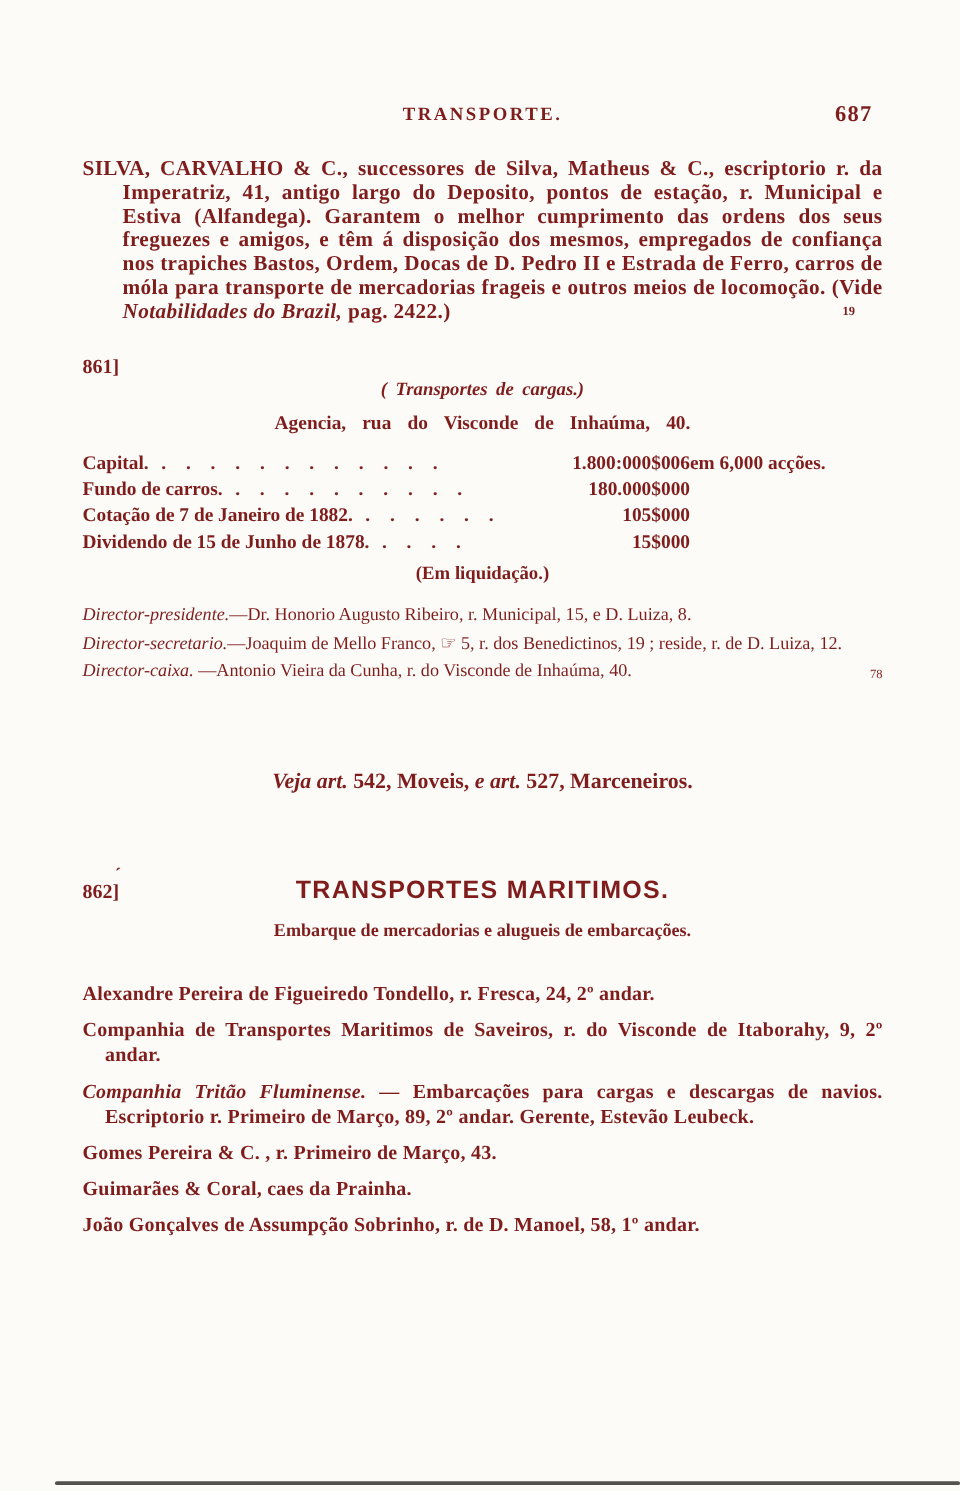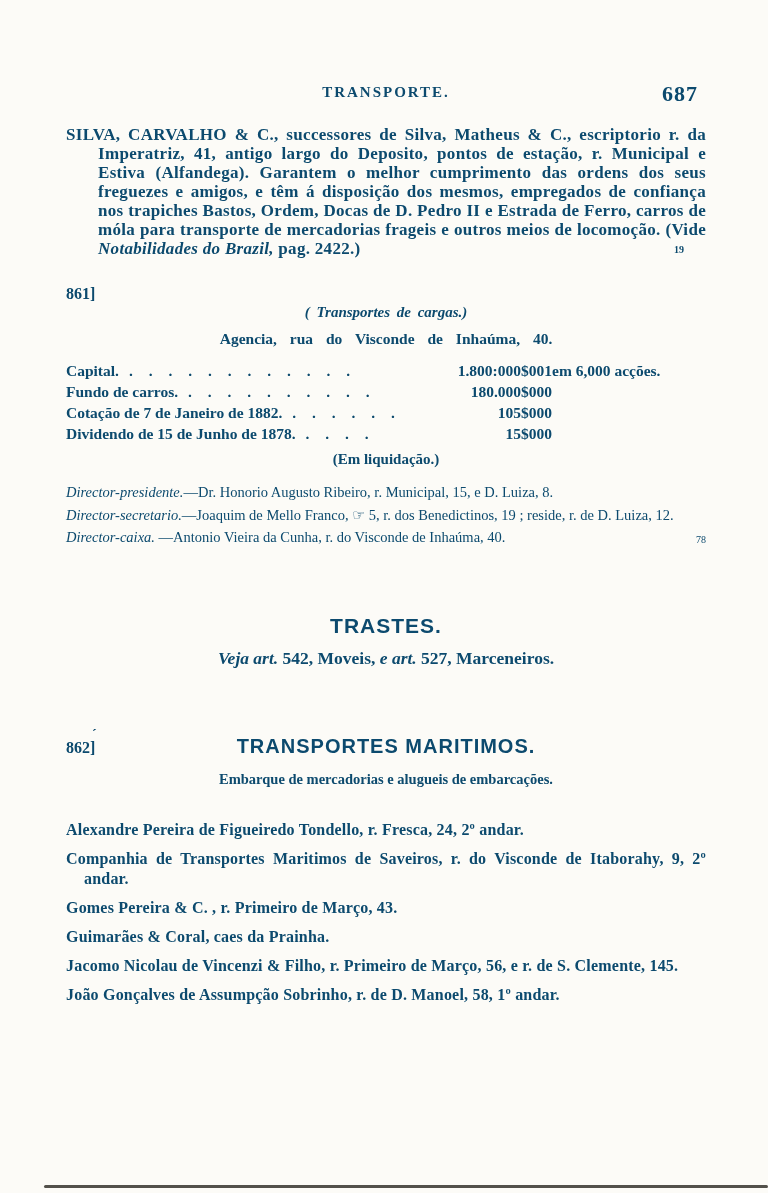--- a/index.html
+++ b/index.html
@@ -3,36 +3,36 @@
 <meta charset="utf-8">
 <style>
   html, body { margin: 0; padding: 0; }
   body { background: #d8d6d0; }
 
   .page {
     width: 768px;
     height: 1193px;
     margin: 0 auto;
     background: #fcfbf7;
-    color: #0c4a6e;
+    color: #7f1d1d;
     font-family: "Liberation Serif", "DejaVu Serif", serif;
     position: relative;
     overflow: hidden;
   }
   .content { padding: 84px 62px 0 66px; }
 
   
   .page-header { position: relative; height: 24px; margin-bottom: 10px; }
   .running-title {
     position: absolute; left: 50%; transform: translateX(-50%);
     font-weight: bold; font-size: 15px; letter-spacing: 2px;
   }
   .page-number {
     position: absolute; right: 8px; top: -3px;
-    font-weight: bold; font-size: 22px; letter-spacing: 1px;
+    font-weight: bold; font-size: 18px; letter-spacing: 1px;
   }
 
   
   .para {
     font-size: 17px; line-height: 19px; font-weight: bold;
     text-align: justify; letter-spacing: 0.3px;
   }
   .hang-lg { padding-left: 32px; text-indent: -32px; position: relative; }
   .sig-mark {
     position: absolute; right: 0; bottom: -1px;
@@ -121,21 +121,21 @@
       <div class="section-head">
         <span class="section-number">861]</span>
       </div>
       <div class="section-sub">( Transportes de cargas.)</div>
       <div class="agency-line">Agencia, rua do Visconde de Inhaúma, 40.</div>
 
       <div class="fin">
         <div class="fin-row">
           <span class="fin-label">Capital.</span>
           <span class="fin-dots">. . . . . . . . . . . .</span>
-          <span class="fin-value">1.800:000$001</span>
+          <span class="fin-value">1.800:000$006</span>
           <span class="fin-suffix"> em 6,000 acções.</span>
         </div>
         <div class="fin-row">
           <span class="fin-label">Fundo de carros.</span>
           <span class="fin-dots">. . . . . . . . . .</span>
           <span class="fin-value">180.000$000</span>
           <span class="fin-suffix"></span>
         </div>
         <div class="fin-row">
           <span class="fin-label">Cotação de 7 de Janeiro de 1882.</span>
@@ -154,37 +154,36 @@
       <div class="status-line">(Em liquidação.)</div>
 
       <div class="directors">
         <p class="director"><em>Director-presidente.</em><span>—Dr. Honorio Augusto Ribeiro, r. Municipal, 15, e D. Luiza, 8.</span></p>
         <p class="director"><em>Director-secretario.</em><span>—Joaquim de Mello Franco, ☞ 5, r. dos Benedictinos, 19 ; reside, r. de D. Luiza, 12.</span></p>
         <p class="director"><em>Director-caixa.</em><span> —Antonio Vieira da Cunha, r. do Visconde de Inhaúma, 40.</span><span class="sig-note">78</span></p>
       </div>
     </section>
 
     <section class="trastes-block">
-      <h2 class="sans-head h-trastes">TRASTES.</h2>
       <p class="ref-line"><em>Veja art.</em><span> 542, Moveis, </span><em>e art.</em><span> 527, Marceneiros.</span></p>
     </section>
 
     <section class="sect-862">
       <div class="section-head">
         <span class="section-number"><span class="ink">´</span><span>862]</span></span>
         <h2 class="sans-head h-maritimos">TRANSPORTES MARITIMOS.</h2>
       </div>
       <p class="sub-bold">Embarque de mercadorias e alugueis de embarcações.</p>
 
       <div class="entries">
         <p class="entry"><em></em><span>Alexandre Pereira de Figueiredo Tondello, r. Fresca, 24, 2º andar.</span></p>
         <p class="entry"><em></em><span>Companhia de Transportes Maritimos de Saveiros, r. do Visconde de Itaborahy, 9, 2º andar.</span></p>
+        <p class="entry"><em>Companhia Tritão Fluminense.</em><span> — Embarcações para cargas e descargas de navios. Escriptorio r. Primeiro de Março, 89, 2º andar. Gerente, Estevão Leubeck.</span></p>
         <p class="entry"><em></em><span>Gomes Pereira &amp; C. , r. Primeiro de Março, 43.</span></p>
         <p class="entry"><em></em><span>Guimarães &amp; Coral, caes da Prainha.</span></p>
-        <p class="entry"><em></em><span>Jacomo Nicolau de Vincenzi &amp; Filho, r. Primeiro de Março, 56, e r. de S. Clemente, 145.</span></p>
         <p class="entry"><em></em><span>João Gonçalves de Assumpção Sobrinho, r. de D. Manoel, 58, 1º andar.</span></p>
       </div>
     </section>
 
   </div>
 
   <div class="bottom-edge"></div>
 </div>
 
 </body></html>

